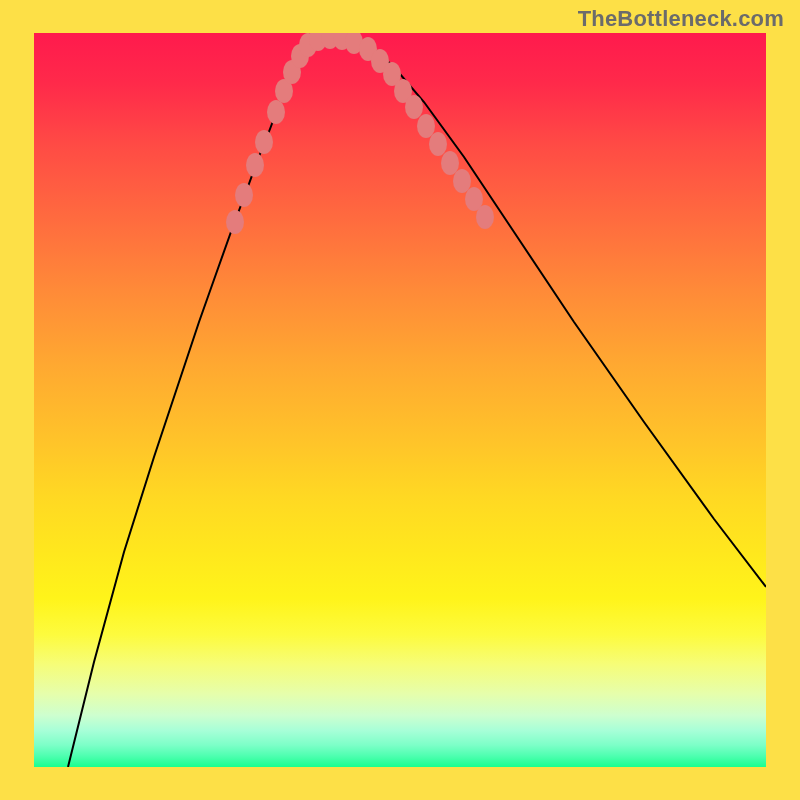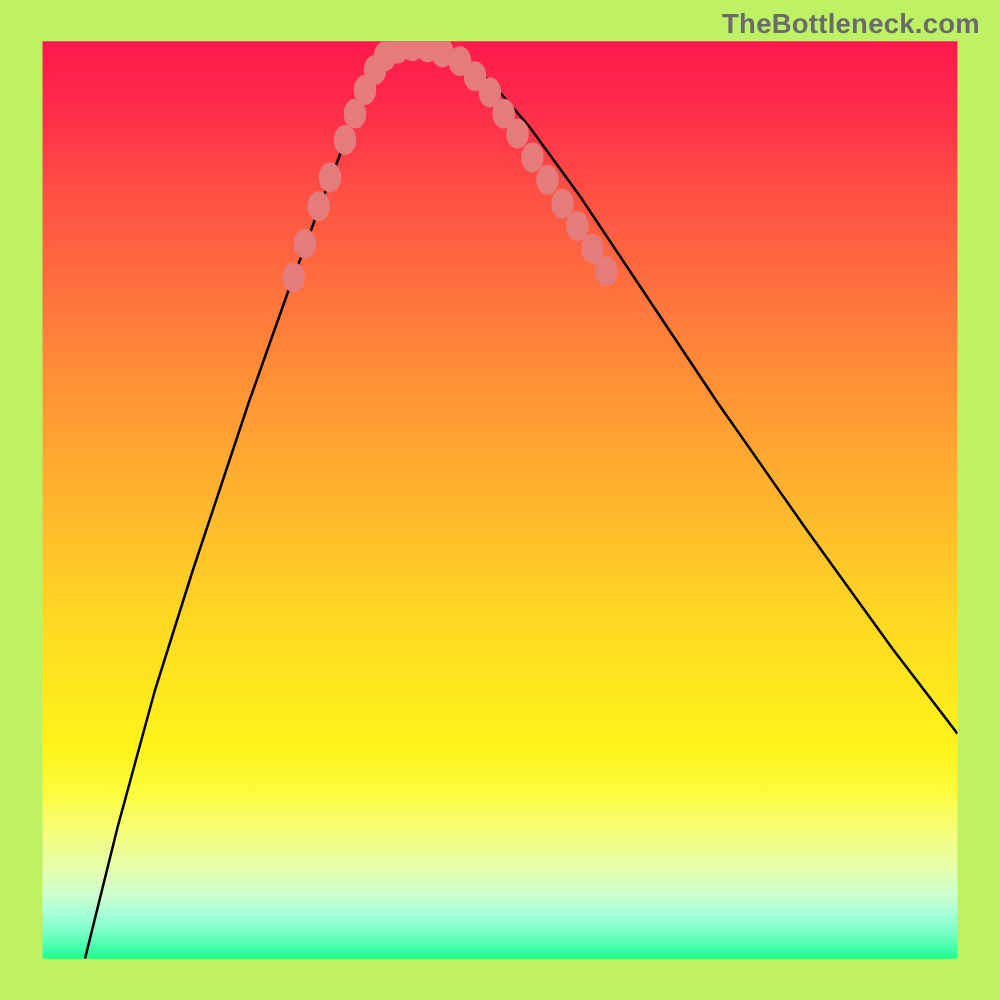--- a/index.html
+++ b/index.html
@@ -9,21 +9,21 @@
     height: 800px;
     background: #000;
     overflow: hidden;
   }
   .frame {
     position: absolute;
     left: 0;
     top: 0;
     width: 800px;
     height: 800px;
-    background: #bef264;
+    background: #fde047;
   }
   .plot {
     position: absolute;
     left: 34px;
     top: 33px;
     width: 732px;
     height: 734px;
     background: linear-gradient(to bottom,
       #ff1a4d 0%,
       #ff2a4a 7%,

